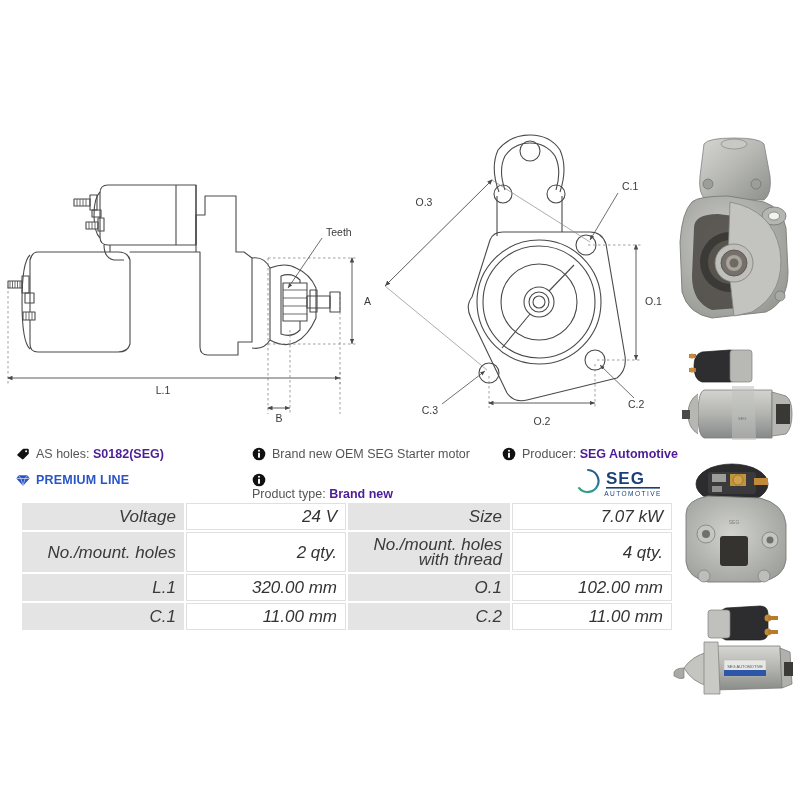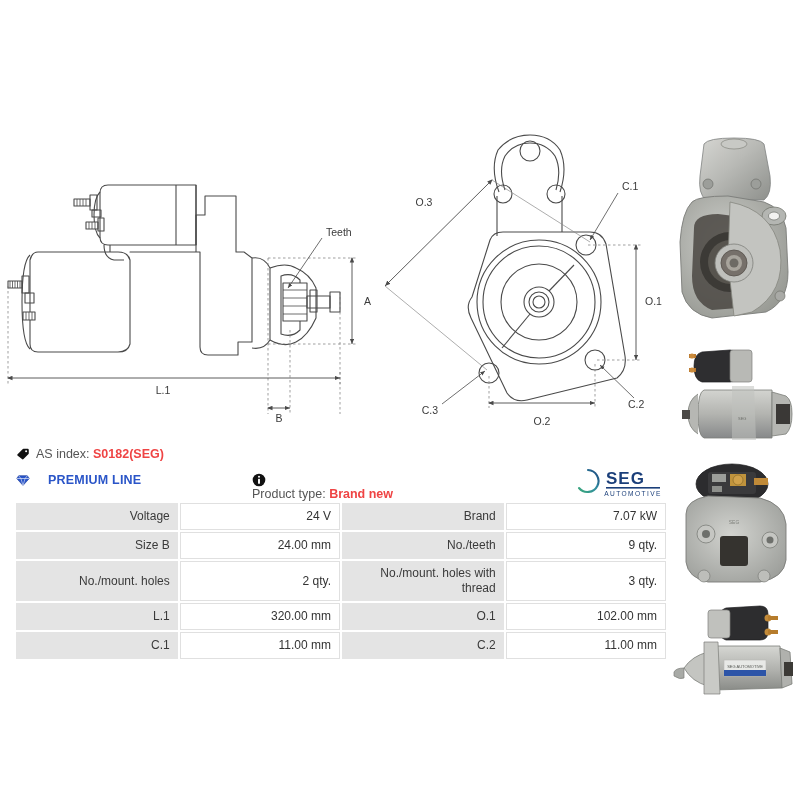--- a/index.html
+++ b/index.html
@@ -58,23 +58,23 @@
     color: #555555;
     white-space: nowrap;
   }
   .info-item .ico {
     flex: 0 0 auto;
     width: 14px; height: 14px;
     margin-right: 6px;
     position: relative;
     top: 0px;
   }
-  .info-item .txt b { color: #ef4444; font-weight: bold; }
+  .info-item .txt b { color: #4c1d95; font-weight: bold; }
   .i-a { left: 16px;  top: 7px;  }
-  .i-b { left: 16px;  top: 33px; gap: 12px; }
+  .i-b { left: 16px;  top: 33px; }
   .i-c { left: 252px; top: 7px;  }
   .i-d { left: 252px; top: 33px; flex-direction: column; }
   .i-e { left: 502px; top: 7px;  }
 
   .premium {
     color: #2a55c8;
     font-weight: bold;
     font-size: 12.5px;
     letter-spacing: .2px;
   }
@@ -82,25 +82,26 @@
   
   .seg-logo {
     position: absolute;
     left: 568px; top: 466px;
     width: 96px; height: 32px;
   }
 
   
   .spec-table {
     position: absolute;
-    left: 14px; top: 501px;
+    left: 20px; top: 501px;
     width: 654px;
     border-collapse: separate;
     border-spacing: 2px;
-    font-size: 12px;
+    font-size: 17px;
+    font-style: italic;
   }
   .spec-table td {
     padding: 5px 8px;
     text-align: right;
     vertical-align: middle;
     color: #333333;
     line-height: 15px;
     height: 26px;
   }
   .spec-table td.lbl {
@@ -443,51 +444,74 @@
   <div class="info-item i-a">
     <span class="ico">
       <svg width="14" height="14" viewBox="0 0 16 16">
         <path d="M1.5 8.5 L7.5 2.5 A1.4 1.4 0 0 1 8.5 2.1 L13.4 2.1
                  A1.2 1.2 0 0 1 14.6 3.3 L14.6 7 Q14.6 7.8 14 8.4
                  L8.6 13.8 A1.3 1.3 0 0 1 6.8 13.8 L1.6 9.6 Z" fill="#111111"></path>
         <circle cx="11.6" cy="4.8" r="1.15" fill="#ffffff"></circle>
       </svg>
     </span>
     <span class="txt">
-      <span>AS index:</span>
+      <span>AS holes:</span>
       <b>S0182(SEG)</b>
     </span>
   </div>
 
   <div class="info-item i-b">
     <span class="ico">
       <svg width="14" height="14" viewBox="0 0 16 16">
         <path d="M3.1 3.0 L12.9 3.0 L15.2 6.3 L8 14.2 L0.8 6.3 Z" fill="#2a55c8" stroke="#1e3f9c" stroke-width="0.7"></path>
         <path d="M0.8 6.3 L15.2 6.3" stroke="#ffffff" stroke-width="0.7" fill="none"></path>
         <path d="M3.1 3.0 L5.6 6.3 L8 14.2 L10.4 6.3 L12.9 3.0" stroke="#ffffff" stroke-width="0.6" fill="none"></path>
       </svg>
     </span>
     <span class="premium">PREMIUM LINE</span>
   </div>
 
+  <div class="info-item i-c">
+    <span class="ico">
+      <svg width="14" height="14" viewBox="0 0 16 16">
+        <circle cx="8" cy="8" r="7.2" fill="#111111"></circle>
+        <circle cx="8" cy="4.4" r="1.15" fill="#ffffff"></circle>
+        <rect x="6.9" y="6.5" width="2.2" height="5.8" rx="0.7" fill="#ffffff"></rect>
+      </svg>
+    </span>
+    <span class="txt">Brand new OEM SEG Starter motor</span>
+  </div>
 
   <div class="info-item i-d">
     <span class="ico">
       <svg width="14" height="14" viewBox="0 0 16 16">
         <circle cx="8" cy="8" r="7.2" fill="#111111"></circle>
         <circle cx="8" cy="4.4" r="1.15" fill="#ffffff"></circle>
         <rect x="6.9" y="6.5" width="2.2" height="5.8" rx="0.7" fill="#ffffff"></rect>
       </svg>
     </span>
     <span class="txt">
       <span>Product type:</span>
       <b>Brand new</b>
     </span>
   </div>
 
+  <div class="info-item i-e">
+    <span class="ico">
+      <svg width="14" height="14" viewBox="0 0 16 16">
+        <circle cx="8" cy="8" r="7.2" fill="#111111"></circle>
+        <circle cx="8" cy="4.4" r="1.15" fill="#ffffff"></circle>
+        <rect x="6.9" y="6.5" width="2.2" height="5.8" rx="0.7" fill="#ffffff"></rect>
+      </svg>
+    </span>
+    <span class="txt">
+      <span>Producer:</span>
+      <b>SEG Automotive</b>
+    </span>
+  </div>
 </div>
 
 <div class="seg-logo">
   <svg width="96" height="32" viewBox="0 0 96 32">
     <defs>
       <linearGradient id="segarc" x1="0" y1="1" x2="1" y2="0">
         <stop offset="0" stop-color="#3aa87b"></stop>
         <stop offset="0.55" stop-color="#2f8aa0"></stop>
         <stop offset="1" stop-color="#1b3f7a"></stop>
       </linearGradient>
@@ -497,34 +521,28 @@
     <rect x="38" y="21" width="54" height="1.6" fill="#1b3f7a"></rect>
     <text x="65" y="30" font-family="Liberation Sans, sans-serif" font-size="6.6" fill="#1b3f7a" text-anchor="middle" letter-spacing="1.4">AUTOMOTIVE</text>
   </svg>
 </div>
 
 <table class="spec-table">
   <tbody>
     <tr>
       <td class="lbl">Voltage</td>
       <td class="val">24 V</td>
-      <td class="lbl">Brand</td>
+      <td class="lbl">Size</td>
       <td class="val">7.07 kW</td>
-    </tr>
-    <tr>
-      <td class="lbl">Size B</td>
-      <td class="val">24.00 mm</td>
-      <td class="lbl">No./teeth</td>
-      <td class="val">9 qty.</td>
     </tr>
     <tr>
       <td class="lbl">No./mount. holes</td>
       <td class="val">2 qty.</td>
       <td class="lbl">No./mount. holes with thread</td>
-      <td class="val">3 qty.</td>
+      <td class="val">4 qty.</td>
     </tr>
     <tr>
       <td class="lbl">L.1</td>
       <td class="val">320.00 mm</td>
       <td class="lbl">O.1</td>
       <td class="val">102.00 mm</td>
     </tr>
     <tr>
       <td class="lbl">C.1</td>
       <td class="val">11.00 mm</td>

